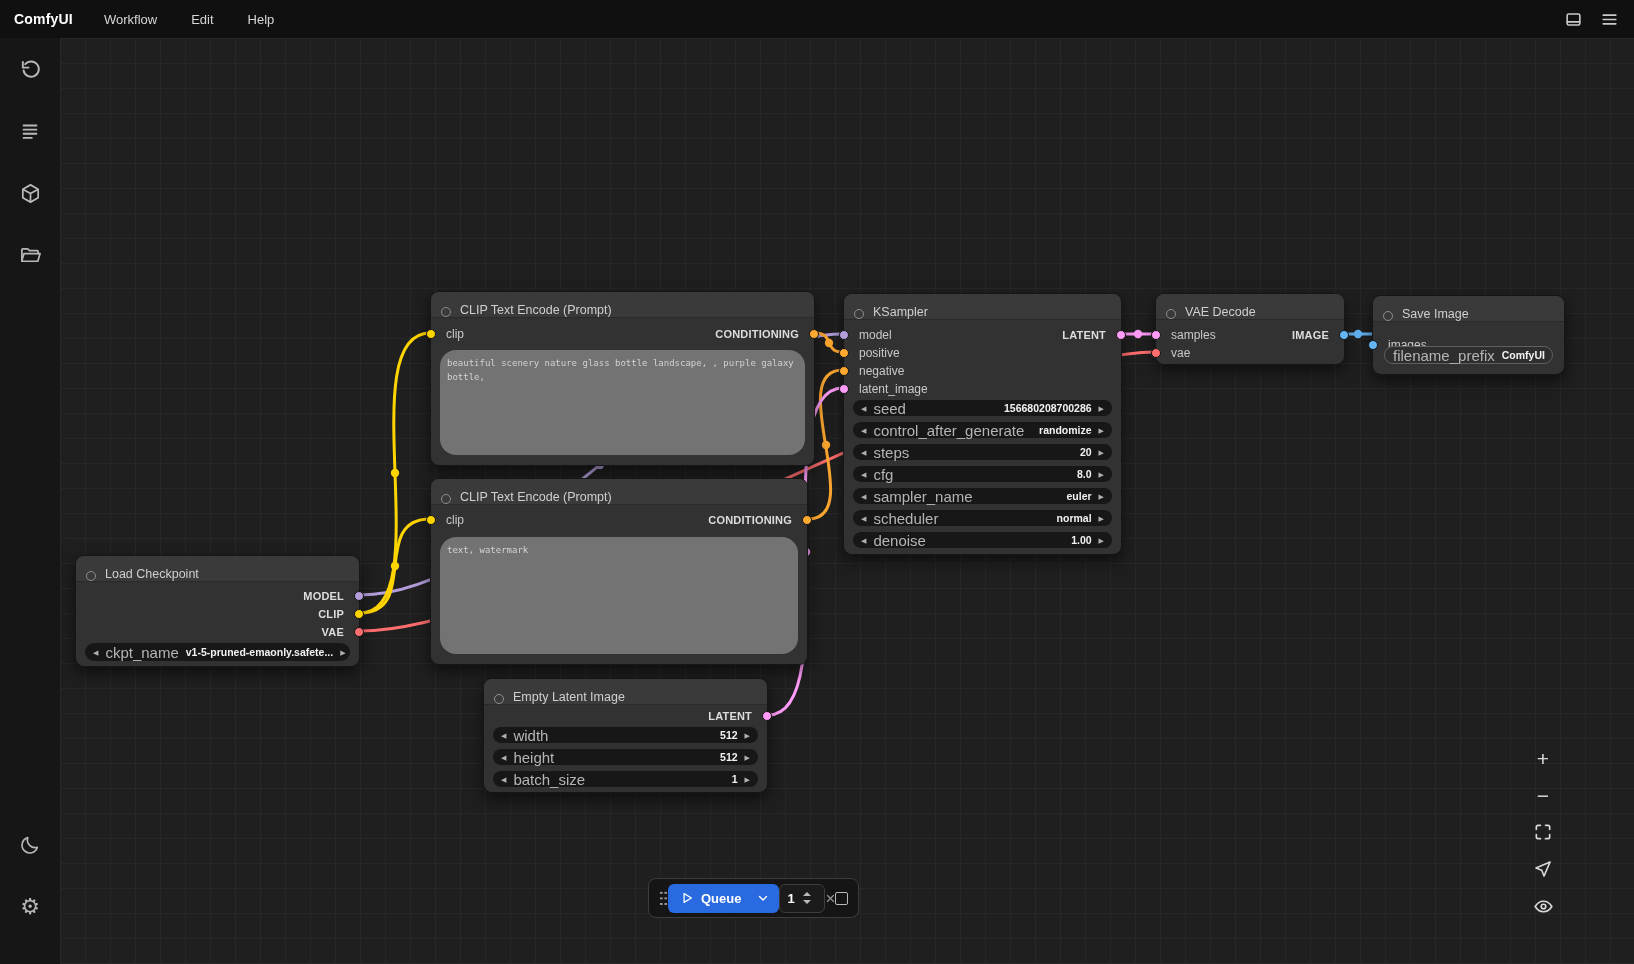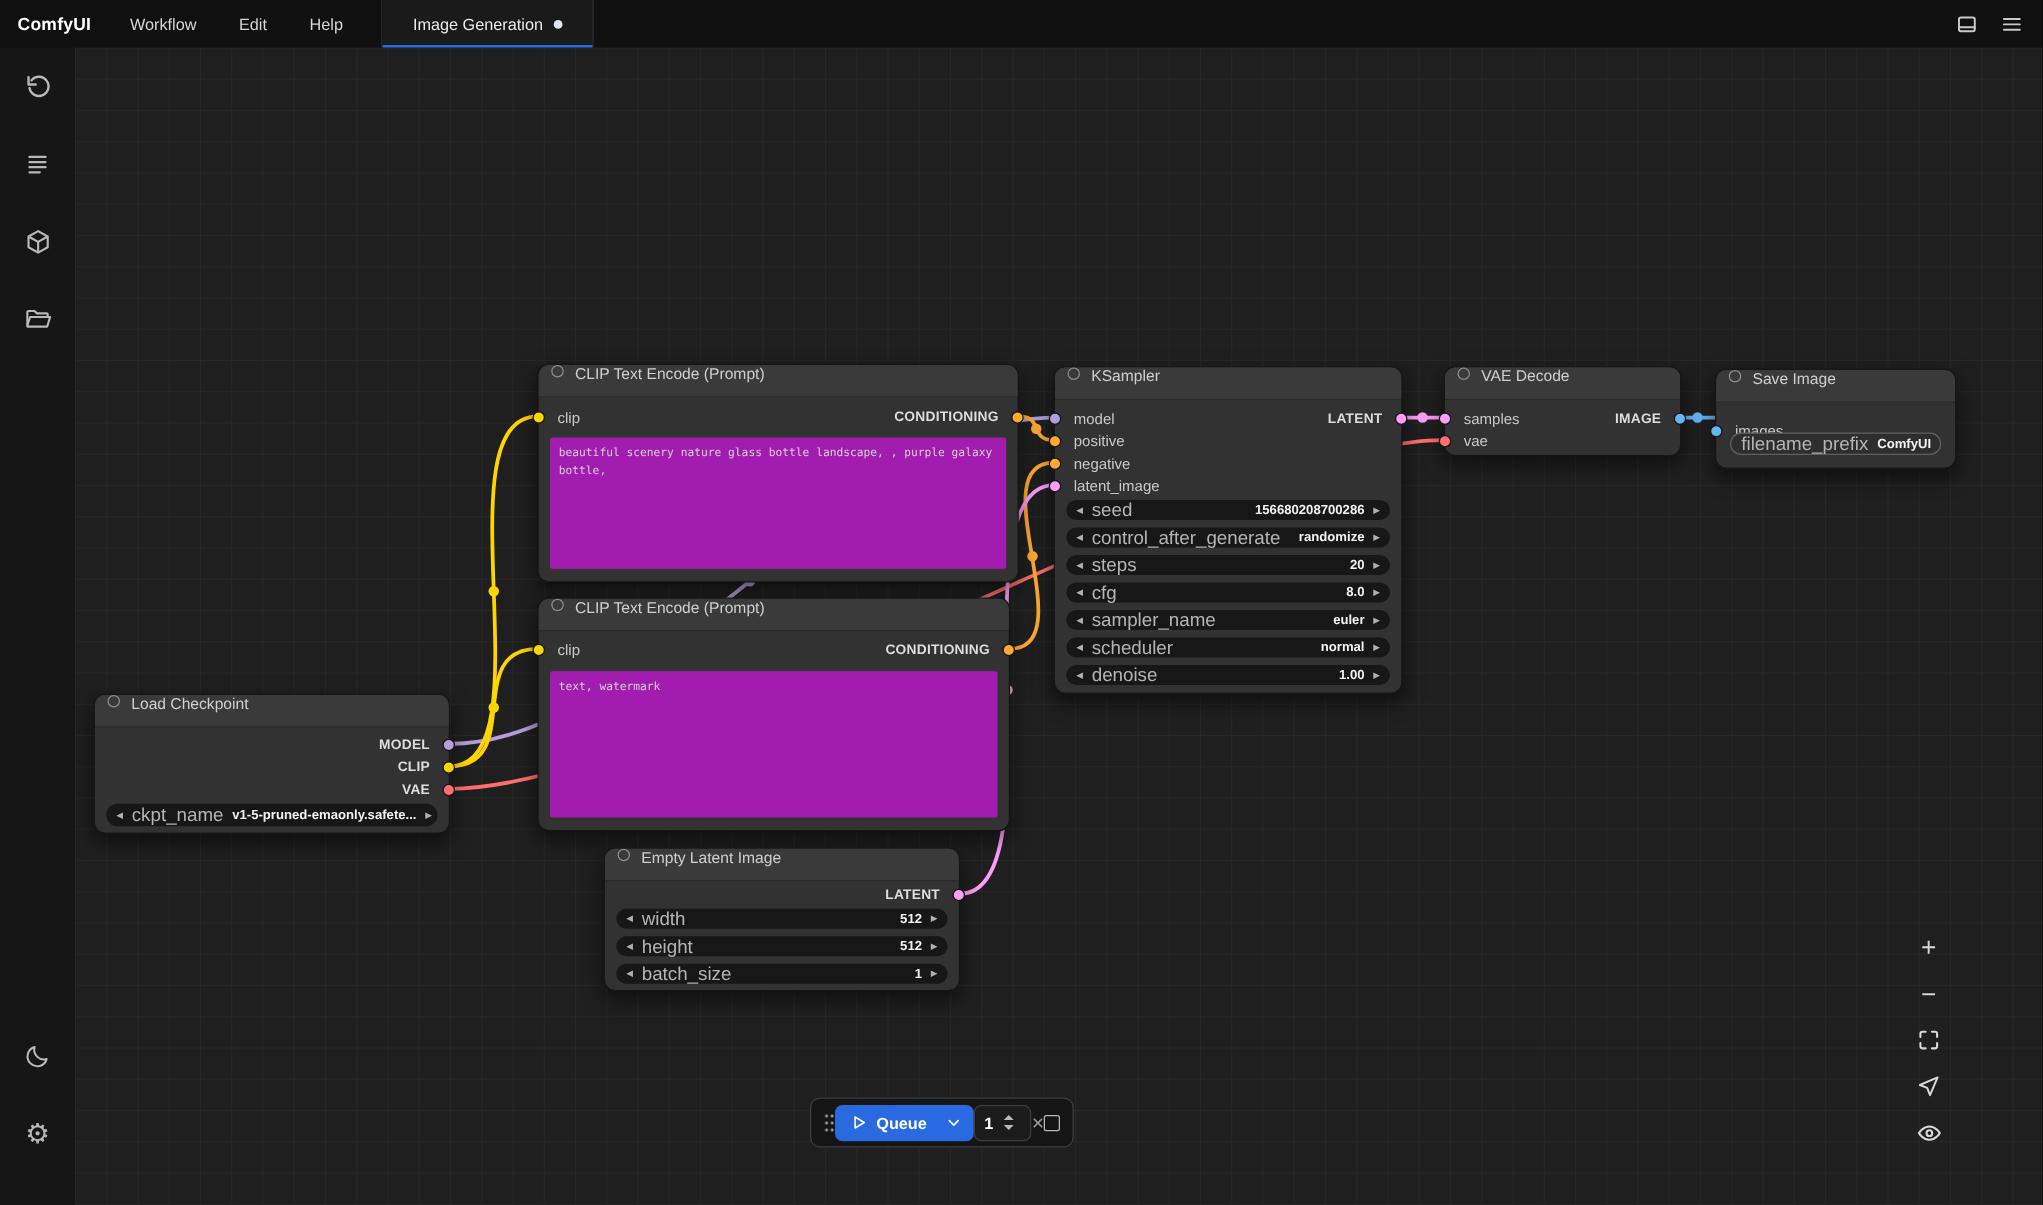--- a/index.html
+++ b/index.html
@@ -25,39 +25,39 @@
   .gear-glyph{font-size:22px;line-height:1;color:#b8b8b8}
 
   
   .canvas{position:absolute;left:60px;top:38px;width:1574px;height:926px;background-color:#1f1f1f;
     background-image:linear-gradient(#272727 1px,transparent 1px),linear-gradient(90deg,#272727 1px,transparent 1px);
     background-size:25px 25px;overflow:hidden}
   .wires{position:absolute;left:0;top:0;pointer-events:none}
 
   
   .node{position:absolute;background:#323232;border:1px solid #161616;border-radius:9px;box-shadow:0 6px 16px rgba(0,0,0,.55);color:#ccc}
-  .node-header{height:26px;display:flex;align-items:flex-start;gap:9px;padding:0 10px;background:#3a3a3a;border-radius:8px 8px 0 0;border-bottom:1px solid #2a2a2a}
+  .node-header{height:26px;display:flex;align-items:flex-end;gap:9px;padding:0 10px;background:#3a3a3a;border-radius:8px 8px 0 0;border-bottom:1px solid #2a2a2a}
   .collapse-ring{width:10px;height:10px;border:1.5px solid #8d8d8d;border-radius:50%;flex:0 0 auto}
   .node-title{font-size:12.5px;color:#cfcfcf;white-space:nowrap}
   .port{position:absolute;height:18px;display:flex;align-items:center;font-size:12px;color:#c9c9c9}
   .port.in{left:0;padding-left:15px}
   .port.out{right:0;padding-right:15px;justify-content:flex-start}
   .pdot{position:absolute;top:4px;width:10px;height:10px;border-radius:50%;border:1px solid #151515}
   .port.in .pdot{left:-5px}
   .port.out .pdot{right:-5px}
   .port.out .p-label{font-weight:700;font-size:11px;color:#ddd;letter-spacing:.2px}
   .widget{position:absolute;left:9px;right:9px;height:16px;background:#171717;border-radius:8px;display:flex;align-items:center;padding:0 8px;gap:7px}
   .widget.tall{height:18px;border-radius:9px}
   .widget.outline{background:#2e2e2e;border:1px solid #606060;border-radius:10px;left:11px;right:11px}
   .w-label{font-size:15px;color:#b5b5b5;white-space:nowrap}
   .w-value{margin-left:auto;font-size:10.5px;color:#f2f2f2;font-weight:700;white-space:nowrap}
   .arr{font-size:7px;color:#b0b0b0;line-height:1;flex:0 0 auto}
   .arr-l::before{content:"\25C0"}
   .arr-r::before{content:"\25B6"}
-  .prompt{position:absolute;left:9px;right:9px;top:58px;bottom:10px;background:#a21caf;border-radius:2px;padding:6px 7px;
+  .prompt{position:absolute;left:9px;right:9px;top:58px;bottom:10px;background:#737373;border-radius:16px;padding:6px 7px;
     font-family:"DejaVu Sans Mono",monospace;font-size:9px;color:#d2d2d2;line-height:1.6;overflow:hidden}
 
   
   .queue-panel{position:absolute;left:588px;top:840px;height:40px;background:#151515;border:1px solid #3d3d3d;border-radius:8px;
     display:flex;align-items:center;padding:0 10px;z-index:45}
   .drag-dots{width:9px;height:17px;background-image:radial-gradient(circle,#9a9a9a 1.1px,transparent 1.3px);background-size:4.5px 5.6px}
   .queue-group{display:flex;align-items:stretch;height:29px;border-radius:6px;overflow:hidden;background:var(--accent)}
   .queue-btn{display:flex;align-items:center;gap:7px;background:transparent;color:#fff;border:none;padding:0 6px 0 12px;font-size:13px;font-weight:600;font-family:inherit;cursor:pointer}
   .queue-chev{display:flex;align-items:center;justify-content:center;padding:0 9px;cursor:pointer;color:#fff}
   .count-box{display:flex;align-items:center;height:29px;border:1px solid #3d3d3d;border-radius:6px;padding:0 7px;color:#fff;font-size:13px;font-weight:600;gap:8px;min-width:46px;background:#1b1b1b}
@@ -75,26 +75,20 @@
 </head>
 <body>
 
 <div class="app">
 
   <header class="topbar">
     <div class="logo">ComfyUI</div>
     <div class="menu-item">Workflow</div>
     <div class="menu-item">Edit</div>
     <div class="menu-item">Help</div>
-    <div class="tabs">
-      <div class="tab">
-        <span>Image Generation</span>
-        <span class="unsaved-dot"></span>
-      </div>
-    </div>
     <div class="topbar-right">
       <div class="tb-icon">
         <svg width="19" height="19" viewBox="0 0 24 24" fill="none" stroke="#c9c9c9" stroke-width="2" stroke-linecap="round">
             <rect x="4" y="5" width="16" height="14" rx="2"></rect>
             <path d="M4 15h16"></path>
           </svg>
       </div>
       <div class="tb-icon">
         <svg width="19" height="19" viewBox="0 0 24 24" fill="none" stroke="#c9c9c9" stroke-width="2" stroke-linecap="round">
             <path d="M4 6.5h16M4 12h16M4 17.5h16"></path>

